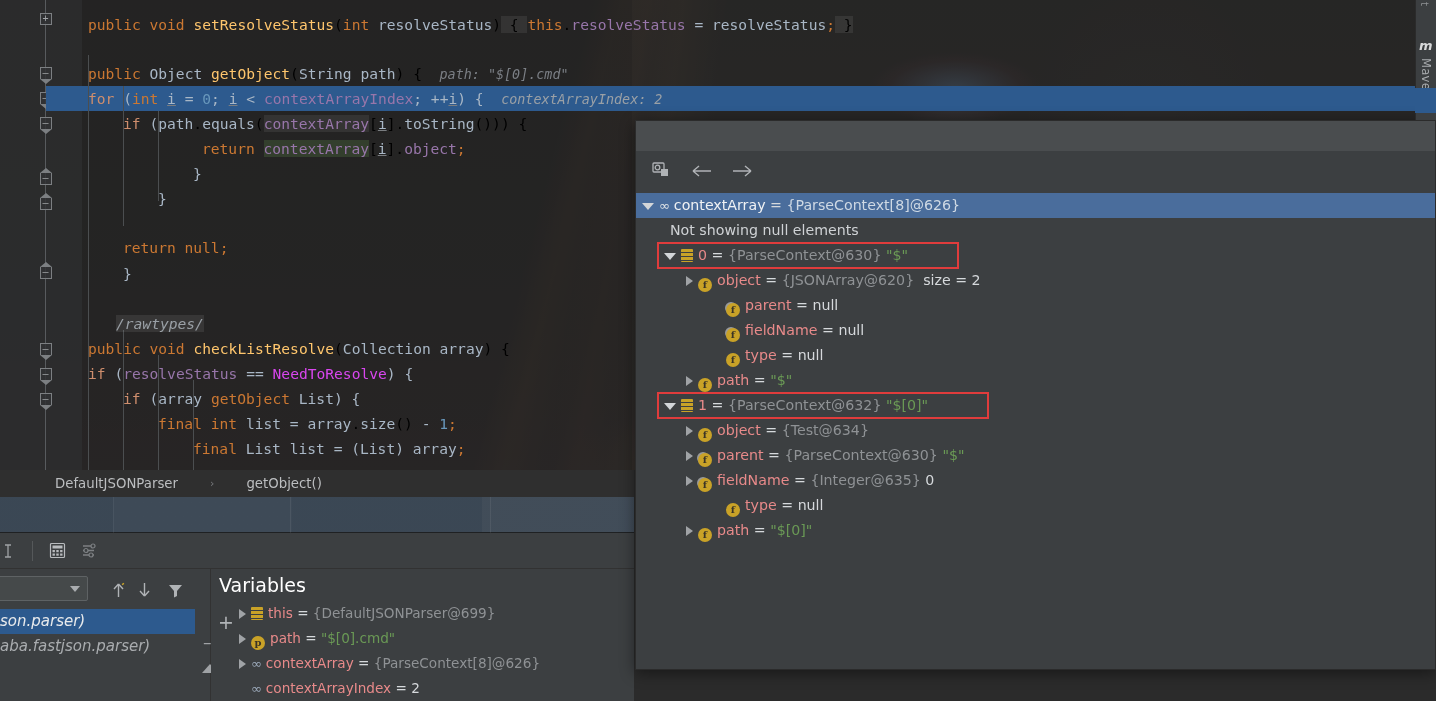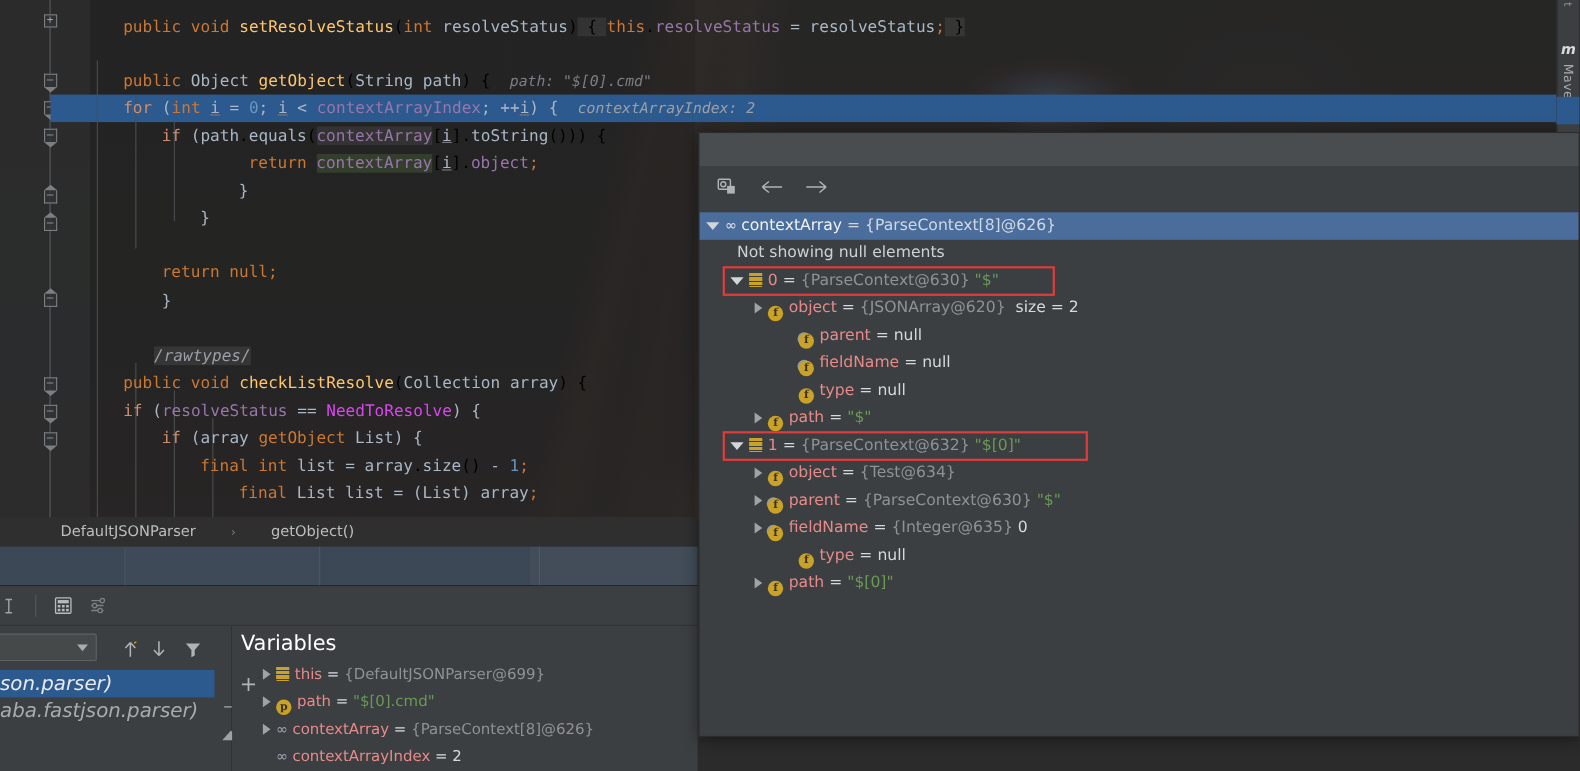--- a/index.html
+++ b/index.html
@@ -70,21 +70,21 @@
     width:0; height:0; border-left:6.5px solid transparent; border-right:6.5px solid transparent;
     border-bottom:5px solid #7c7f82;
   }
 
   
   #code {
     position:absolute; left:0; top:0; width:1436px; height:470px;
     font-family:"DejaVu Sans Mono","Liberation Mono",monospace;
     font-size:14.6px;
   }
-  .cl { position:absolute; left:88px; white-space:pre; height:25px; line-height:25px;margin-left:24px; }
+  .cl { position:absolute; left:88px; white-space:pre; height:25px; line-height:25px; }
   .hl-line {
     position:absolute; left:46px; right:0; height:25px;
     background:#2d5a8e;
   }
   .indent-guide { position:absolute; width:1px; background:#4b4e50; }
 
   .kw   { color:#cc7832; }
   .kw2  { color:#cf8e6d; }
   .pl   { color:#a9b7c6; }
   .ty   { color:#a9b7c6; }
@@ -140,21 +140,21 @@
     background:#45494a; border:1px solid #5e6264; border-radius:2px;
   }
   #thread-select .caret {
     position:absolute; right:7px; top:9px; width:0;height:0;
     border-left:5px solid transparent; border-right:5px solid transparent; border-top:6px solid #a9acaf;
   }
   .frame-ctrl { position:absolute; color:#9fa2a5; font-size:15px; }
   .frames-list { position:absolute; left:0; top:40px; width:195px; }
   .frame-row {
     height:25px; line-height:25px; padding-left:0;
-    font-size:18px; font-style:italic; color:#a9acaf; white-space:nowrap;
+    font-size:15px; font-style:italic; color:#a9acaf; white-space:nowrap;
     overflow:hidden;
   }
   .frame-row.sel { background:#2d5a8e; color:#e8eaec; }
 
   #vars-col { position:relative; flex:1; height:132px; background:#3c3f41; }
   #vars-head {
     height:32px; display:flex; align-items:center; padding-left:8px;
     font-size:19px; color:#ffffff;
   }
   .var-row {

